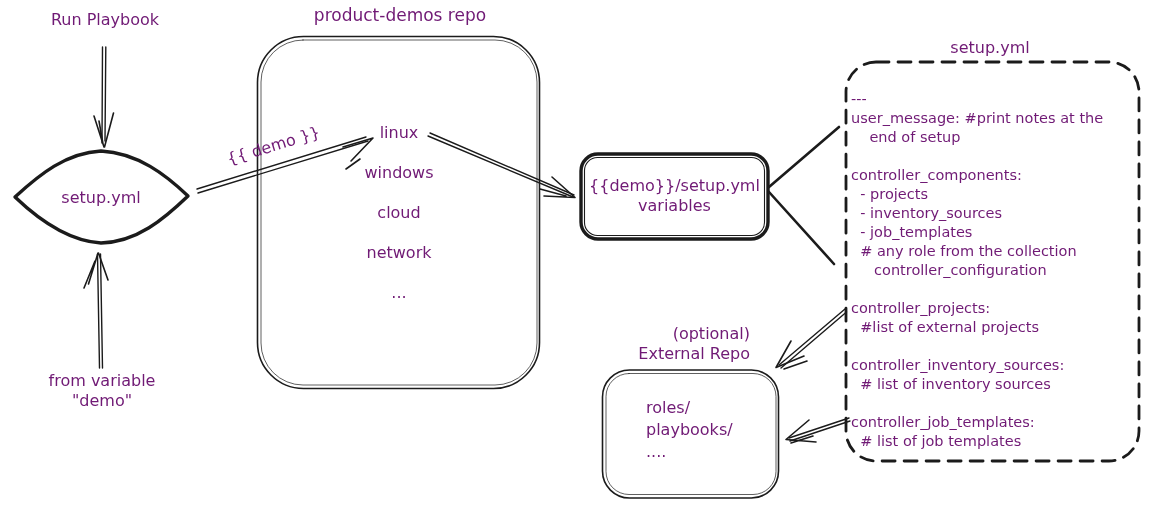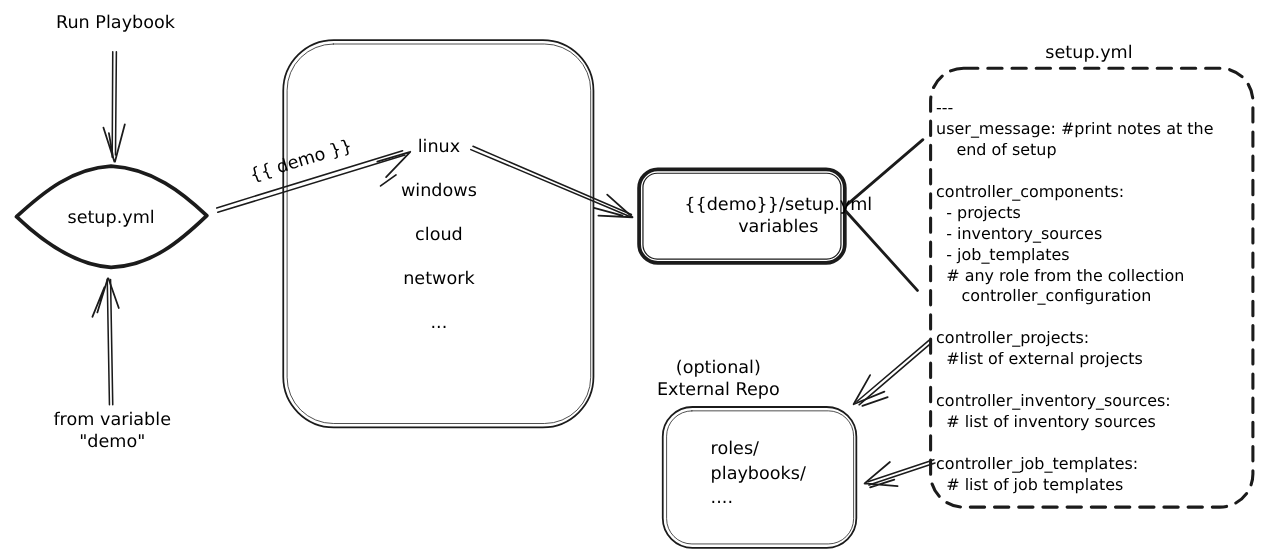--- a/index.html
+++ b/index.html
@@ -1,18 +1,18 @@
 <!DOCTYPE html>
 <html><head>
 <meta charset="utf-8">
 <style>
   html,body{margin:0;padding:0;background:#ffffff;}
   #stage{
     position:relative;width:1151px;height:505px;background:#ffffff;
-    font-family:"DejaVu Sans","Liberation Sans",sans-serif;color:#000000;
+    font-family:"DejaVu Sans","Liberation Sans",sans-serif;color:#701a75;
     overflow:hidden;
   }
   #shapes{position:absolute;left:0;top:0;width:1151px;height:505px;}
   .txt{position:absolute;white-space:pre;line-height:1.2;}
   .ctr{text-align:center;}
   .t16{font-size:16px;}
   .t17{font-size:17px;}
   .yaml{font-size:14.5px;line-height:19px;}
   .lh20{line-height:20px;}
   .lh22{line-height:22px;padding-left:39px;}
@@ -81,28 +81,29 @@
 
   <div class="txt ctr t16" style="left:40px;top:10px;width:130px;">Run Playbook</div>
 
   <div class="txt ctr t16 rot" style="left:216px;top:136px;width:115px;">{{ demo }}</div>
 
   <div class="txt ctr t16" style="left:31px;top:188px;width:140px;">setup.yml</div>
 
   <div class="txt ctr t16 lh20" style="left:28px;top:371px;width:148px;">from variable
 "demo"</div>
 
+  <div class="txt ctr t17" style="left:300px;top:5px;width:200px;">product-demos repo</div>
 
   <div class="txt ctr t16 lh40" style="left:329px;top:113px;width:140px;">linux
 windows
 cloud
 network
 ...</div>
 
-  <div class="txt ctr t16 lh20" style="left:581px;top:176px;width:187px;padding-left:33px;">{{demo}}/setup.yml
+  <div class="txt ctr t16 lh20" style="left:581px;top:176px;width:187px;">{{demo}}/setup.yml
 variables</div>
 
   <div class="txt ctr t16" style="left:920px;top:38px;width:140px;">setup.yml</div>
 
   <div class="txt yaml" style="left:851px;top:90px;width:285px;">---
 user_message: #print notes at the
     end of setup
 
 controller_components:
   - projects
@@ -113,20 +114,20 @@
 
 controller_projects:
   #list of external projects
 
 controller_inventory_sources:
   # list of inventory sources
 
 controller_job_templates:
   # list of job templates</div>
 
-  <div class="txt ctr t16 lh20" style="left:568px;top:324px;width:170px;">(optional)
+  <div class="txt ctr t16 lh20" style="left:580px;top:324px;width:170px;text-align:right;">(optional)
 External Repo</div>
 
   <div class="txt t16 lh22" style="left:607px;top:397px;width:160px;">roles/
 playbooks/
 ....</div>
 
 </div>
 
 </body></html>

